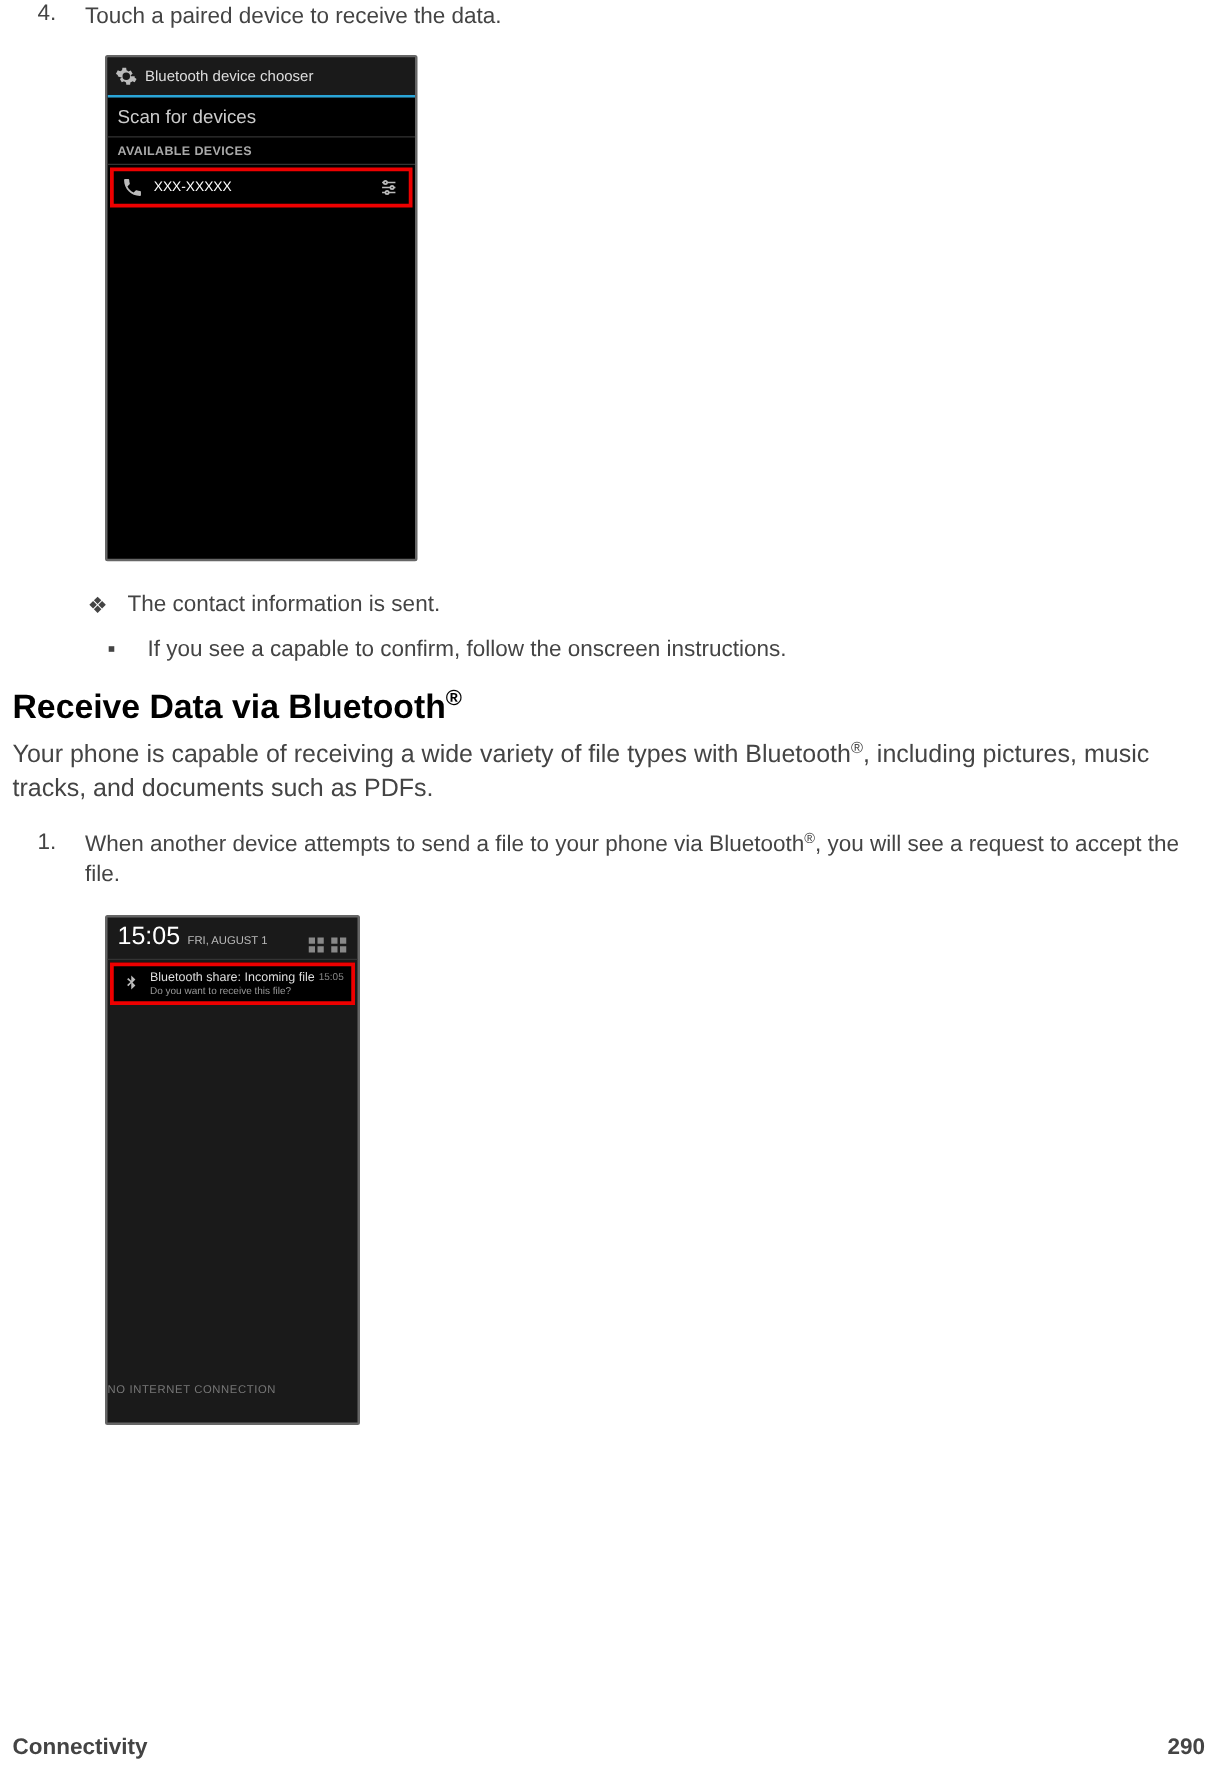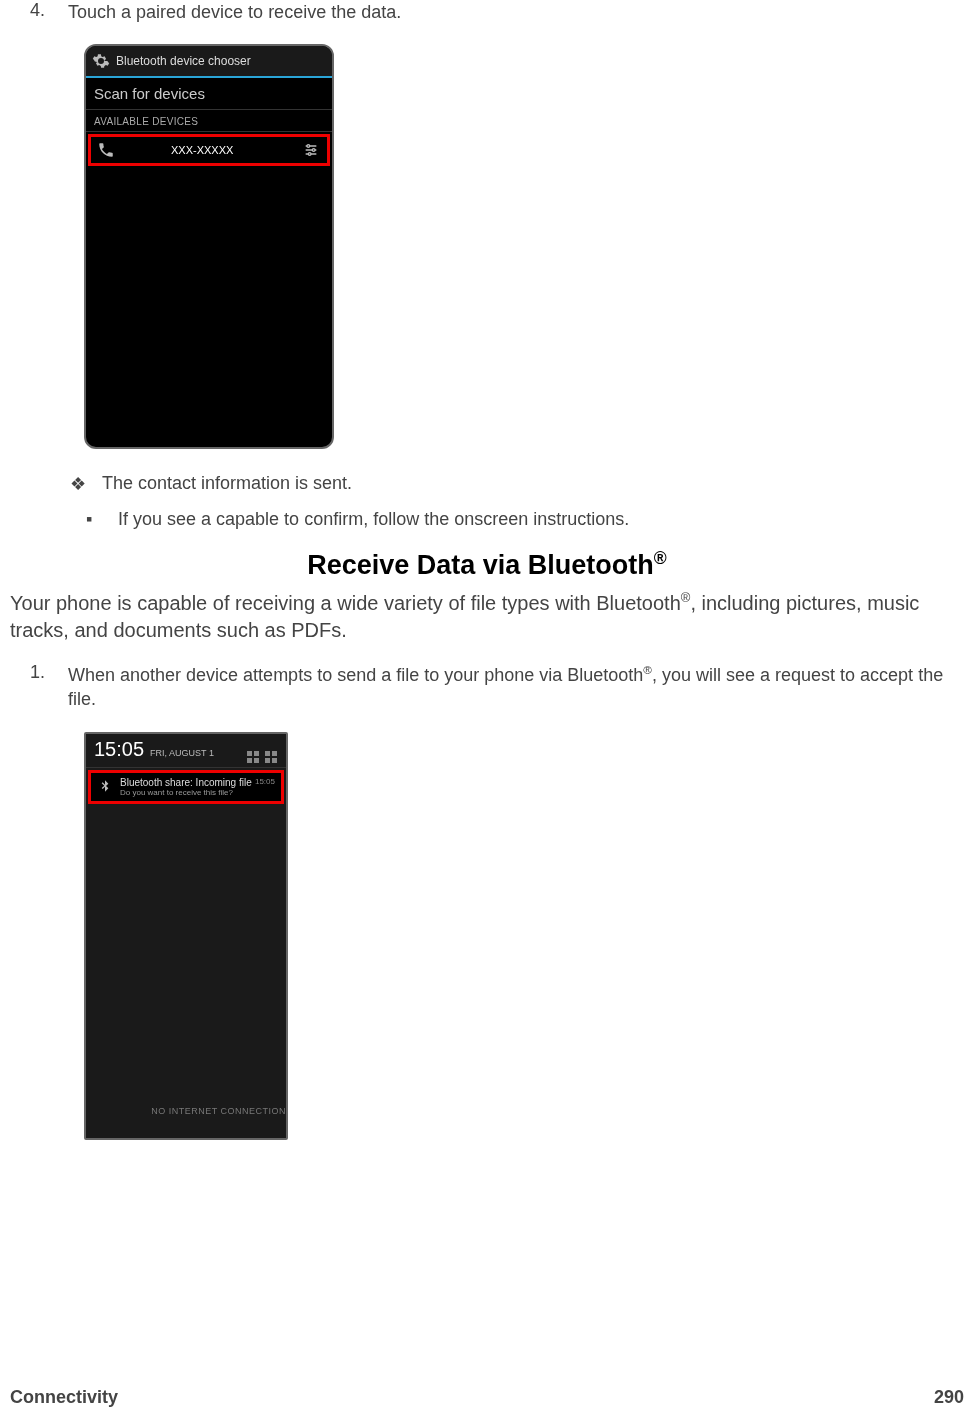--- a/index.html
+++ b/index.html
@@ -52,21 +52,21 @@
       min-width: 22px;
       margin-left: 76px;
       margin-right: 10px;
     }
     .screenshot {
       width: 250px;
       height: 405px;
       margin: 20px 0 24px 74px;
       background: #000;
       border: 2px solid #666;
-      border-radius: 12px;
+      border-radius: 2px;
       position: relative;
       overflow: hidden;
     }
     .screenshot2 {
       width: 204px;
       height: 408px;
       margin: 20px 0 24px 74px;
       background: #1a1a1a;
       border: 2px solid #666;
       border-radius: 2px;
@@ -95,34 +95,33 @@
       font-size: 15px;
       display: flex;
       align-items: center;
       padding: 0 8px;
     }
     .bt-section {
       font-size: 10px;
       color: #aaa;
       padding: 6px 8px 4px;
       border-bottom: 1px solid #333;
-      font-weight: normal;
+      font-weight: bold;
       letter-spacing: 0.3px;
     }
     .bt-device {
       height: 32px;
       border: 3px solid #e00;
       display: flex;
       align-items: center;
       padding: 0 6px;
       color: #fff;
       font-size: 11px;
       position: relative;
       margin: 2px 2px 0 2px;
-      gap: 48px;
     }
     .phone-icon {
       width: 18px;
       height: 18px;
       margin-right: 8px;
     }
     .sliders-icon {
       position: absolute;
       right: 8px;
       width: 16px;
@@ -196,32 +195,31 @@
       color: #888;
       position: absolute;
       right: 6px;
       top: 4px;
     }
     .no-conn {
       position: absolute;
       bottom: 22px;
       left: 0;
       right: 0;
-      text-align: right;
+      text-align: left;
       color: #777;
       font-size: 9px;
       letter-spacing: 0.5px;
     }
     .h2 {
       font-family: Verdana, Geneva, sans-serif;
       font-size: 27px;
       font-weight: bold;
       color: #000;
       margin: 14px 0 8px 0;
-      text-align: center;
     }
     .body-text {
       font-size: 20px;
       color: #444;
       line-height: 1.35;
       margin-bottom: 18px;
     }
     sup {
       font-size: 0.65em;
       vertical-align: super;

